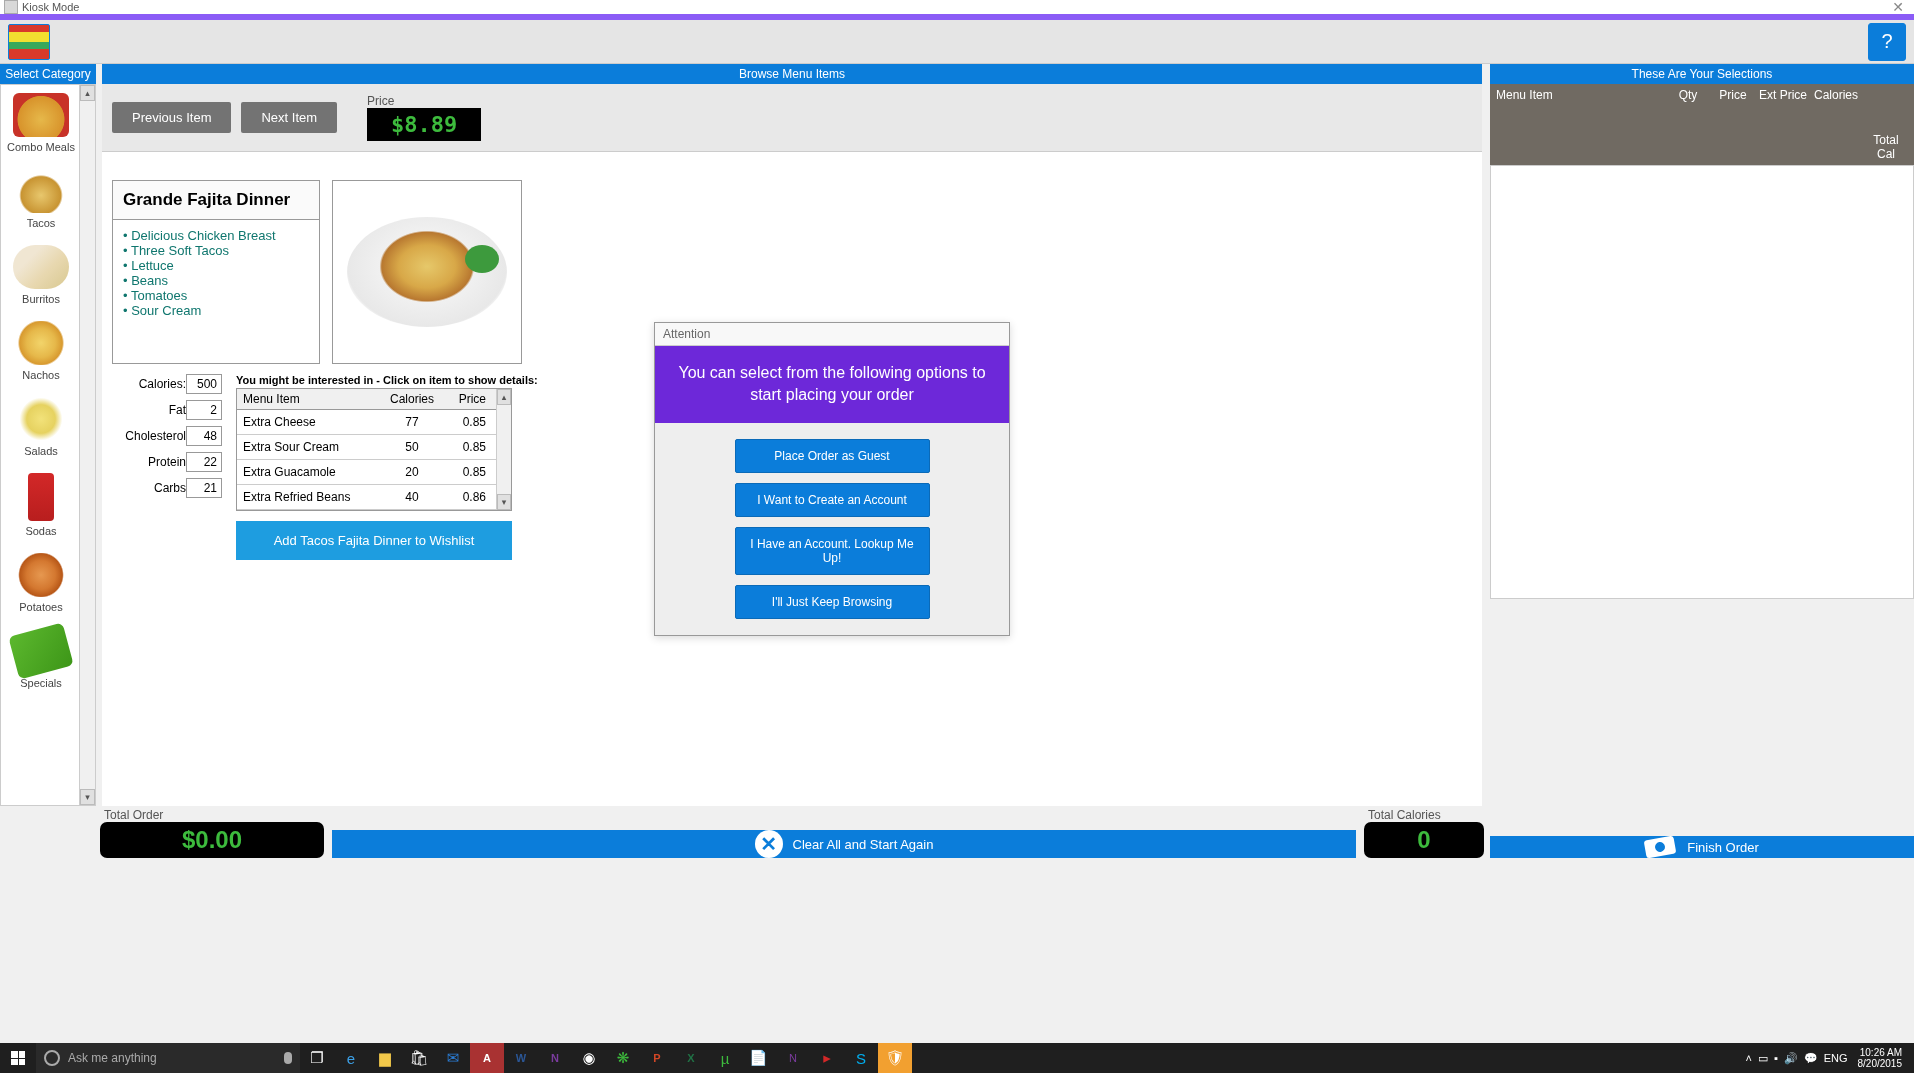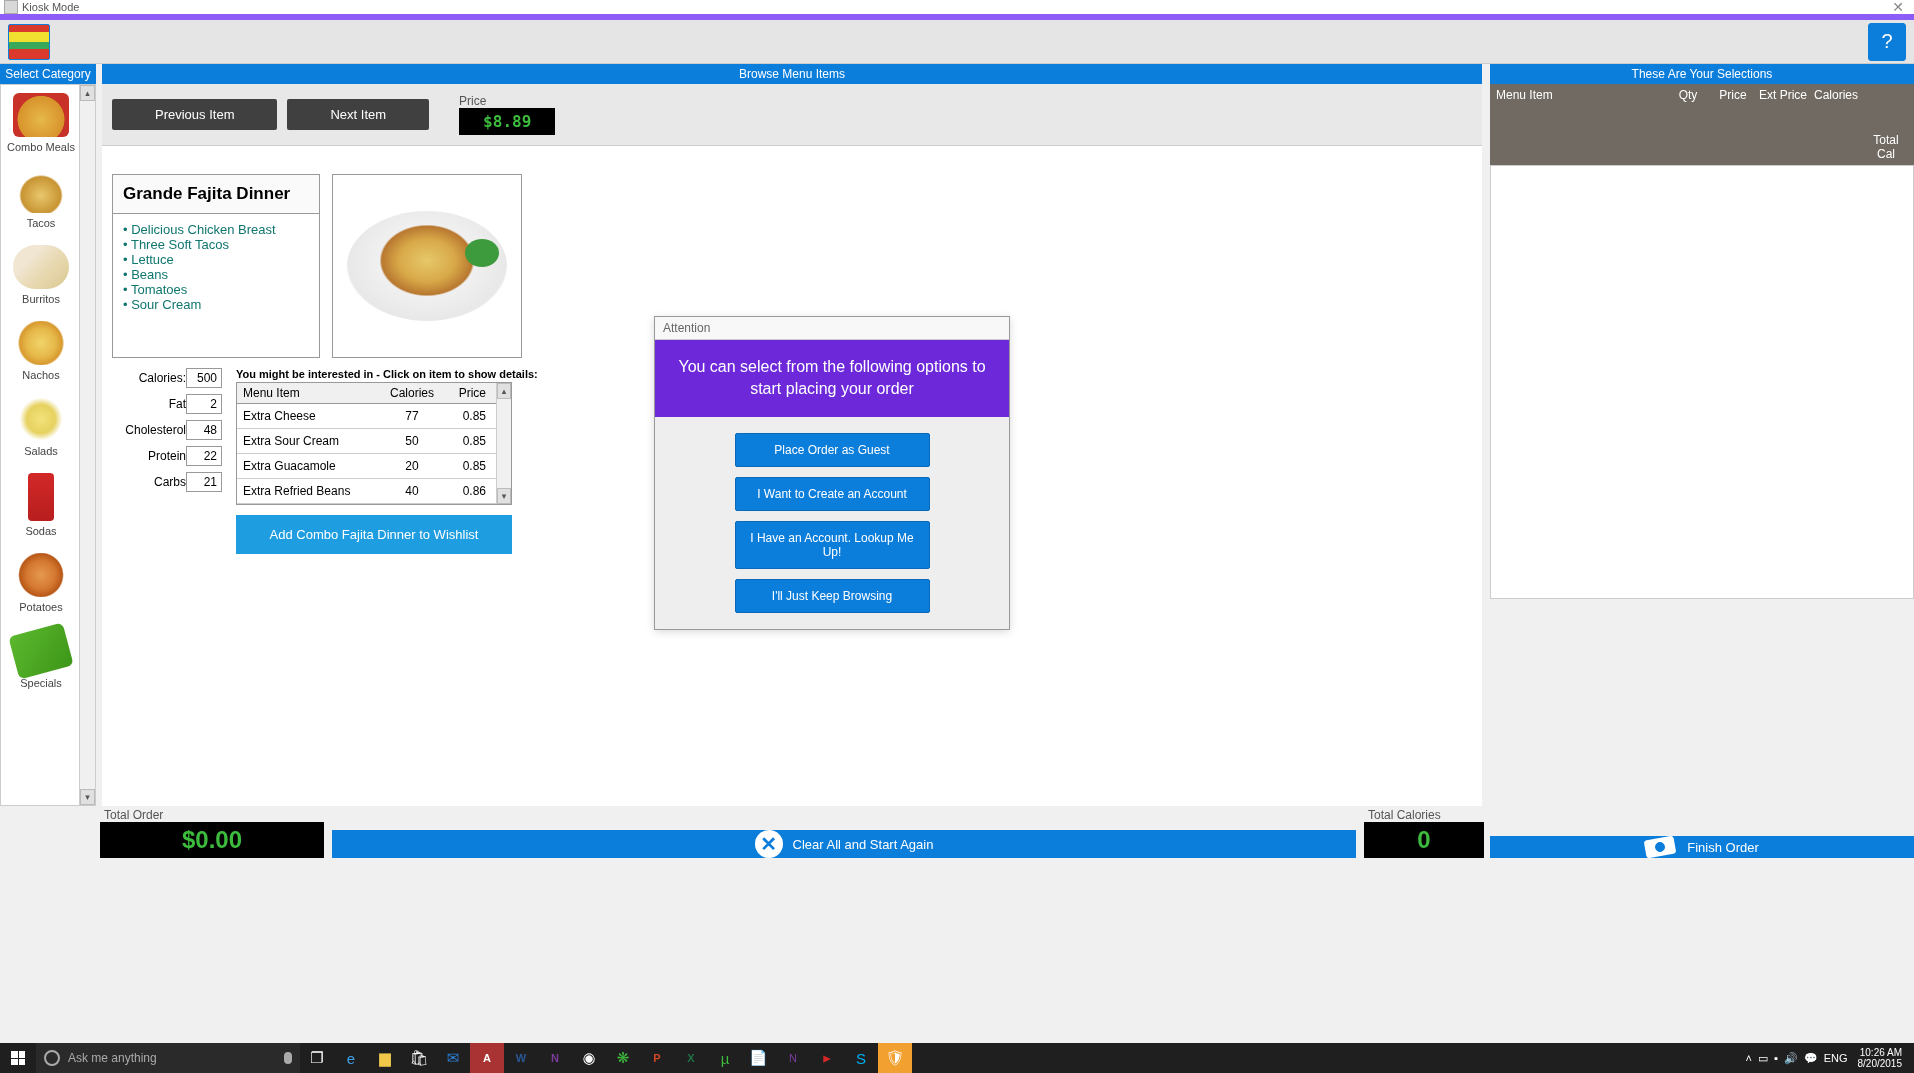--- a/index.html
+++ b/index.html
@@ -35,24 +35,24 @@
 .ic-nachos { background: radial-gradient(circle at 50% 50%, #f2d46a 0%, #e6b84a 40%, #d89a30 60%, transparent 65%); }
 .ic-salads { background: radial-gradient(circle at 50% 50%, #f2e27a 0%, #e6d260 40%, transparent 60%); }
 .ic-sodas { background: linear-gradient(#d32828, #b81e1e); width: 26px; height: 48px; border-radius: 4px; }
 .ic-potatoes { background: radial-gradient(circle at 50% 50%, #e69850 0%, #d47830 40%, #b85818 60%, transparent 64%); }
 .ic-specials { background: linear-gradient(135deg, #5cb82e, #3d9618); border-radius: 6px; transform: rotate(-15deg); }
 
 
 .center { flex: 1; margin: 0 6px; display: flex; flex-direction: column; }
 .center-header { height: 20px; background: #0b7dda; color: #fff; font-size: 12px; display: flex; align-items: center; justify-content: center; }
 .center-nav { background: #e8e8e8; padding: 10px; display: flex; align-items: center; gap: 10px; border-bottom: 1px solid #ccc; }
-.nav-btn { background: #404040; color: #fff; border: none; padding: 8px 43px; font-size: 13px; cursor: pointer; border-radius: 2px; }
+.nav-btn { background: #737373; color: #fff; border: none; padding: 8px 20px; font-size: 13px; cursor: pointer; border-radius: 2px; }
 .price-box { margin-left: 20px; }
 .price-label { font-size: 12px; color: #555; }
-.price-val { background: #000; color: #3dbb3d; font-size: 16px; font-weight: bold; padding: 4px 24px; font-family: 'Segoe UI', monospace; }
+.price-val { background: #000; color: #3dbb3d; font-size: 22px; font-weight: bold; padding: 4px 24px; font-family: 'Segoe UI', monospace; }
 
 .center-body { flex: 1; background: #fff; padding: 28px 10px 10px 10px; position: relative; }
 .item-row { display: flex; gap: 12px; }
 .item-desc { width: 208px; border: 1px solid #999; background: #fff; }
 .item-title { font-size: 17px; font-weight: 600; padding: 9px 10px; border-bottom: 1px solid #999; background: #fafafa; }
 .item-bullets { padding: 8px 10px; font-size: 13px; color: #0f766e; min-height: 132px; }
 .item-bullets div::before { content: "• "; }
 .item-image { width: 190px; height: 184px; border: 1px solid #999; background: #fff; display: flex; align-items: center; justify-content: center; }
 .food-plate { width: 160px; height: 110px; background: radial-gradient(ellipse at 50% 45%, #e6c86a 0%, #d8a848 25%, #b87830 40%, #f0f0f0 42%, #e8e8e8 70%, transparent 75%); border-radius: 50%; position: relative; }
 .food-plate::after { content:""; position:absolute; right:8px; top:28px; width:34px; height:28px; background:#3d9a3d; border-radius:50%; }
@@ -94,21 +94,21 @@
 .rc-price { width: 50px; text-align: center; }
 .rc-ext { width: 50px; text-align: center; }
 .rc-cal { width: 56px; text-align: center; }
 .rc-totcal { width: 44px; text-align: center; margin-top: 45px; }
 .right-body { height: 434px; background: #fff; border: 1px solid #ccc; }
 
 
 .totals-row { display: flex; height: 50px; margin-top: 2px; }
 .total-box { display: flex; flex-direction: column; }
 .total-lbl { font-size: 12px; color: #555; padding-left: 4px; height: 14px; }
-.total-val { flex: 1; background: #000; color: #3dbb3d; font-size: 24px; font-weight: bold; display: flex; align-items: center; justify-content: center; }
+.total-val { flex: 1; background: #000; color: #3dbb3d; font-size: 24px; font-weight: bold; display: flex; align-items: center; justify-content: center; border-radius: 7px; }
 .tb1 { width: 224px; margin-left: 100px; }
 .clear-bar { flex: 1; display: flex; flex-direction: column; margin: 0 8px; }
 .clear-bar .bar { flex: 1; background: #0b7dda; color: #fff; display: flex; align-items: center; justify-content: center; font-size: 13px; gap: 10px; cursor: pointer; margin-top: 14px; }
 .clear-icon { width: 28px; height: 28px; background: #fff; border-radius: 50%; display: flex; align-items: center; justify-content: center; color: #0b7dda; font-size: 20px; font-weight: bold; }
 .tb2 { width: 120px; }
 .finish-bar { width: 424px; display: flex; flex-direction: column; margin-left: 6px; }
 .finish-bar .bar { flex: 1; background: #0b7dda; color: #fff; display: flex; align-items: center; justify-content: center; font-size: 13px; gap: 12px; cursor: pointer; margin-top: 14px; }
 .cash-icon { width: 30px; height: 18px; background: #fff; border-radius: 3px; transform: rotate(-10deg); position: relative; }
 .cash-icon::after { content:""; position:absolute; left:10px; top:4px; width:10px; height:10px; border-radius:50%; background:#0b7dda; }
 
@@ -271,21 +271,21 @@
                     <div class="ac-price">0.86</div>
                   </div>
                 </div>
             </div>
             <div class="addon-scroll">
               <div class="scroll-arrow">▴</div>
               <div style="flex:1"></div>
               <div class="scroll-arrow">▾</div>
             </div>
           </div>
-          <button class="wishlist-btn">Add Combo Fajita Dinner to Wishlist</button>
+          <button class="wishlist-btn">Add Tacos Fajita Dinner to Wishlist</button>
         </div>
       </div>
 
       <div class="modal">
         <div class="modal-title">Attention</div>
         <div class="modal-msg">You can select from the following options to start placing your order</div>
         <div class="modal-btns" id="modal-btns">
             <button class="modal-btn">Place Order as Guest</button>
             <button class="modal-btn">I Want to Create an Account</button>
             <button class="modal-btn">I Have an Account. Lookup Me Up!</button>

